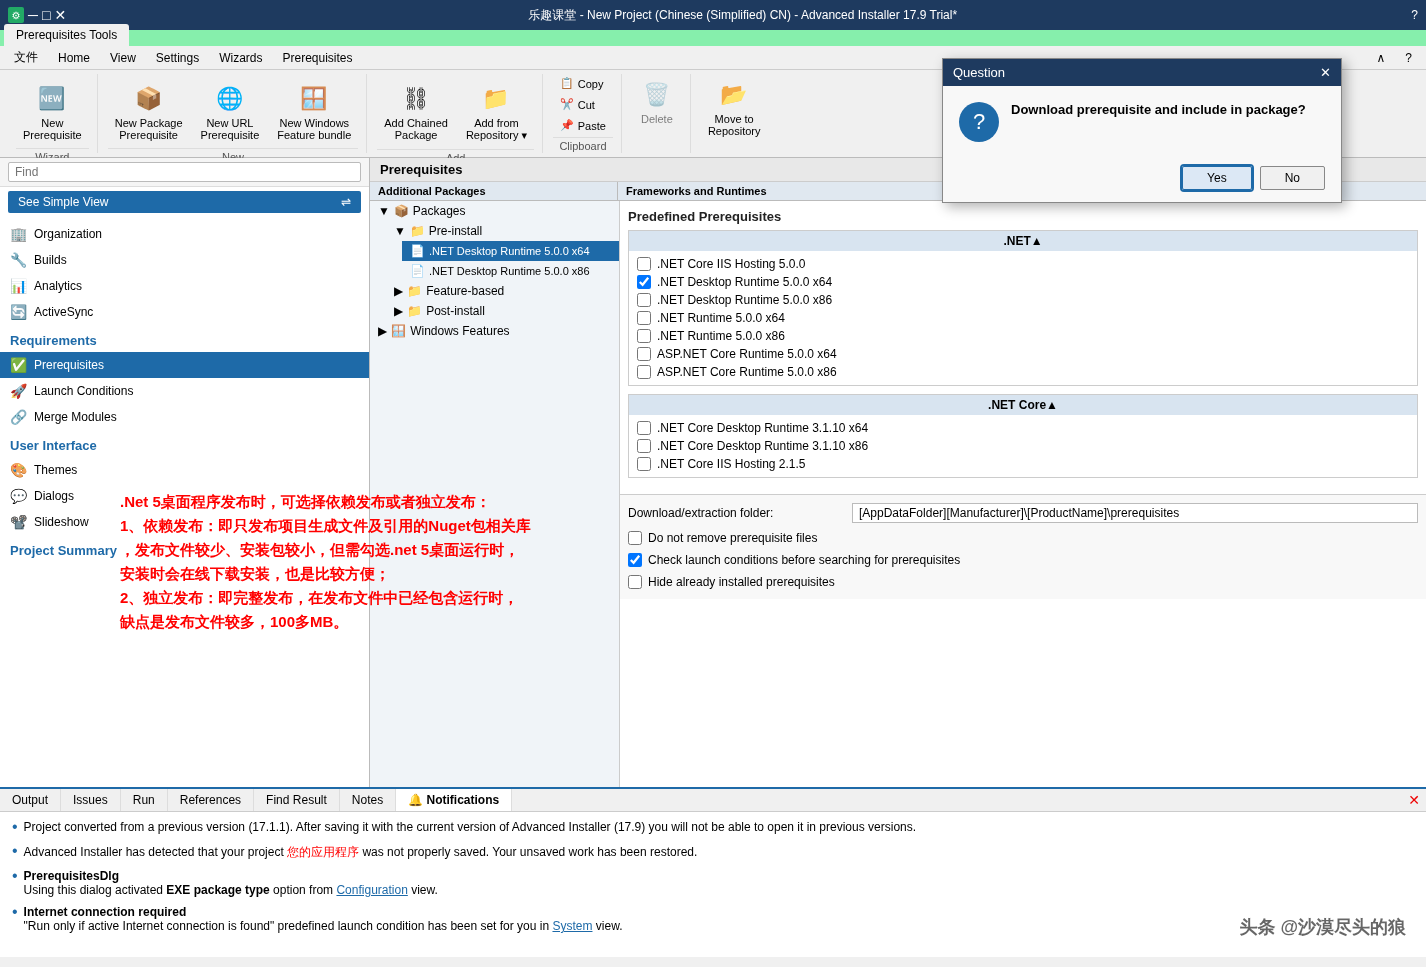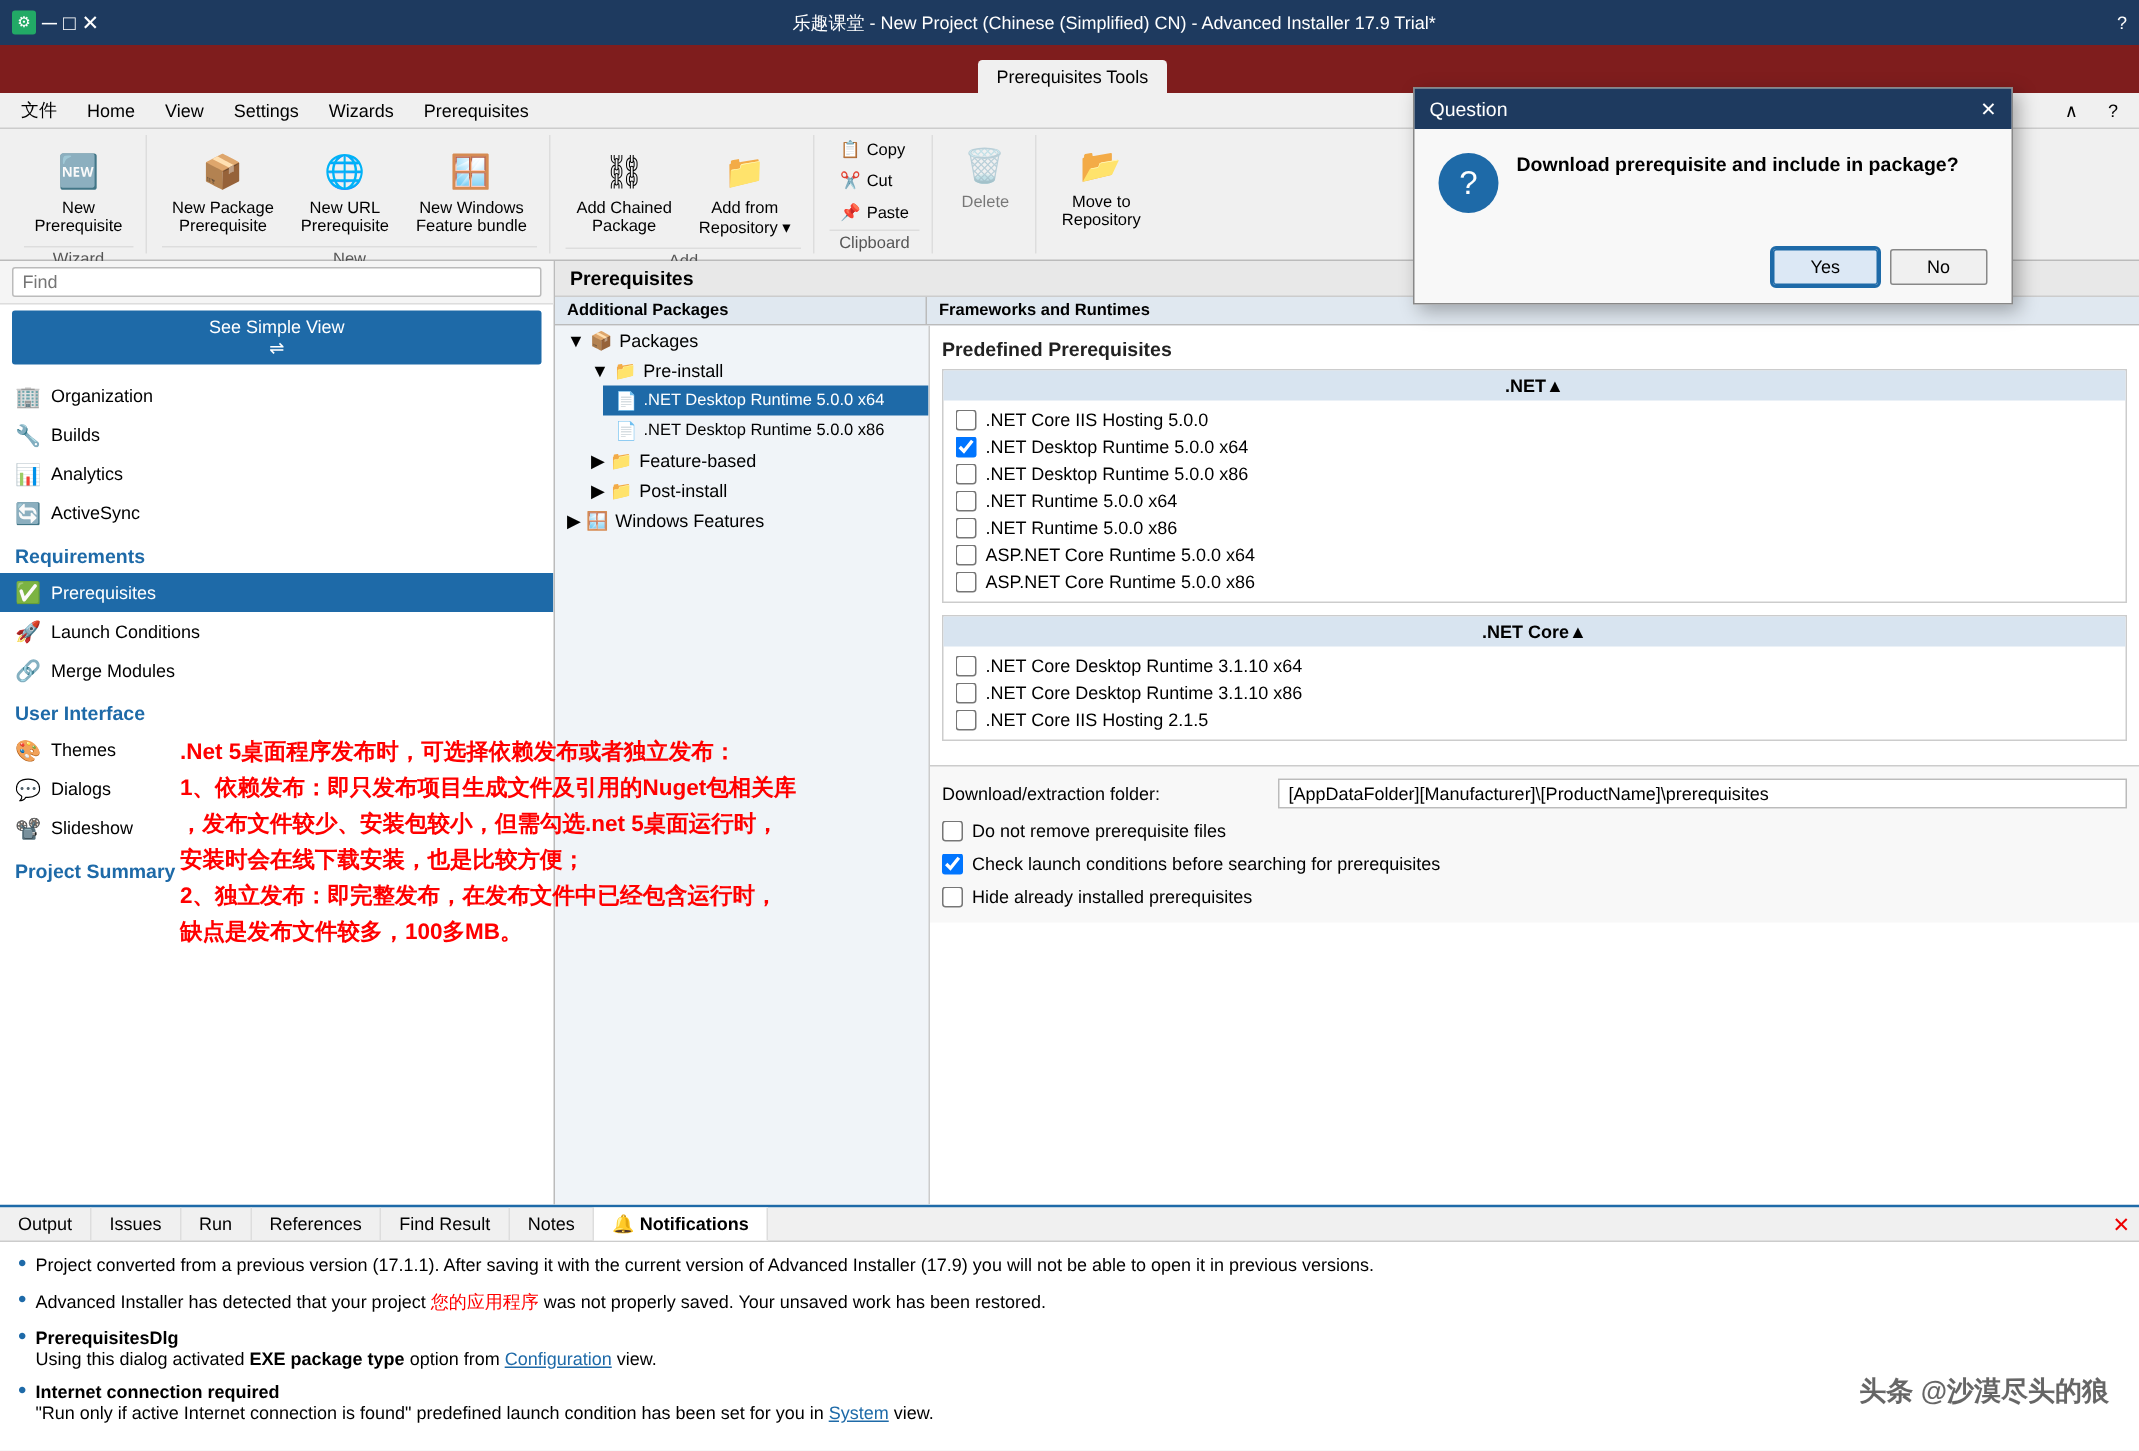--- a/index.html
+++ b/index.html
@@ -15,26 +15,25 @@
       padding: 0 8px;
       font-size: 12px;
     }
     .title-bar-icons { display: flex; gap: 4px; margin-right: 8px; }
     .title-icon { width: 16px; height: 16px; background: #4a7; border-radius: 2px; display: flex; align-items: center; justify-content: center; font-size: 10px; }
     .title-text { flex: 1; text-align: center; font-size: 12px; }
     .title-controls { display: flex; gap: 8px; }
 
     
     .ribbon-tabs {
-      background: #7f1d1d;
-      display: flex;
-      height: 32px;
+      background: #86efac;
+      display: flex;
+      height: 16px;
       align-items: flex-end;
       padding-left: 4px;
-      justify-content: center;
     }
     .ribbon-tab {
       padding: 4px 12px;
       font-size: 12px;
       cursor: pointer;
       color: #ccc;
       border-radius: 3px 3px 0 0;
     }
     .ribbon-tab.active {
       background: #f0f0f0;
@@ -157,21 +156,20 @@
       background: #1e6aa8;
       color: white;
       padding: 4px 10px;
       margin: 4px 8px;
       cursor: pointer;
       display: flex;
       align-items: center;
       justify-content: space-between;
       font-size: 12px;
       border-radius: 2px;
-      flex-direction: column;
     }
     .nav-tree {
       flex: 1;
       overflow-y: auto;
       padding: 4px 0;
     }
     .nav-item {
       display: flex;
       align-items: center;
       padding: 4px 10px;

